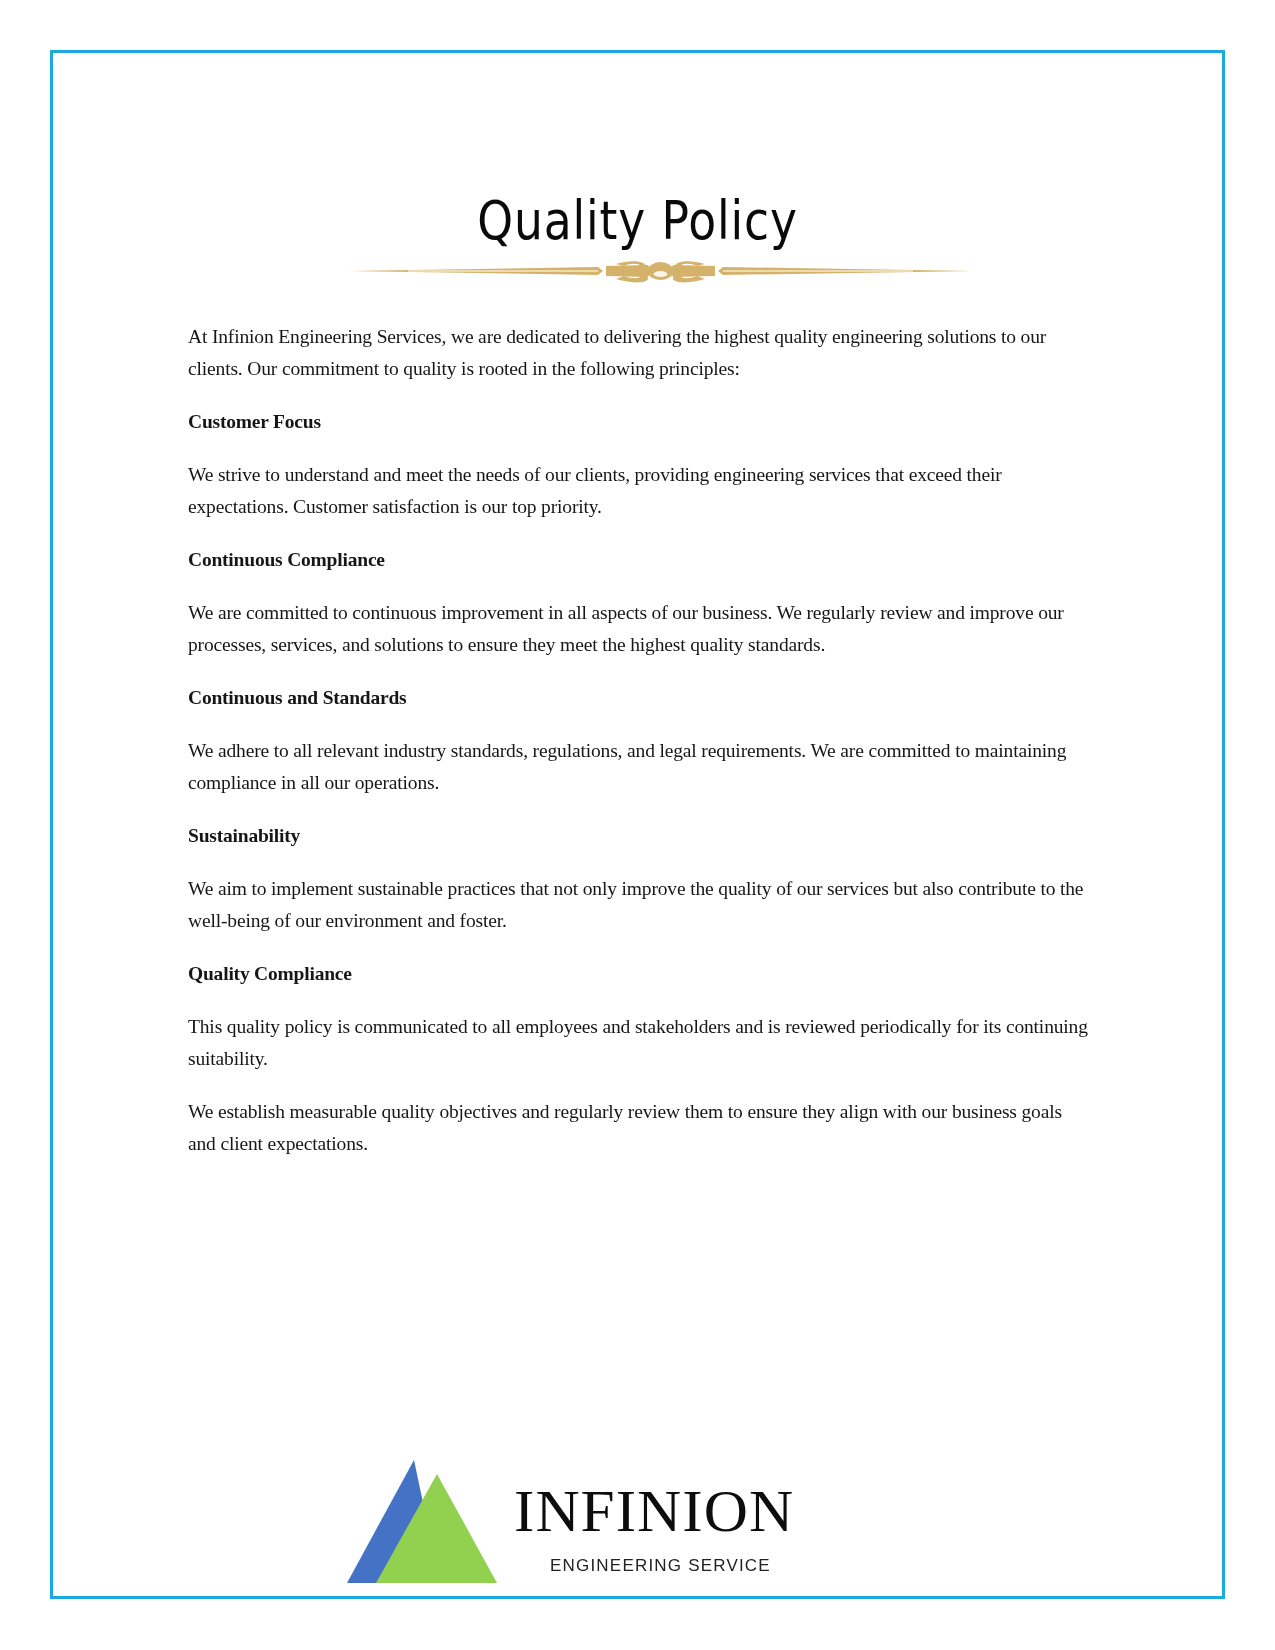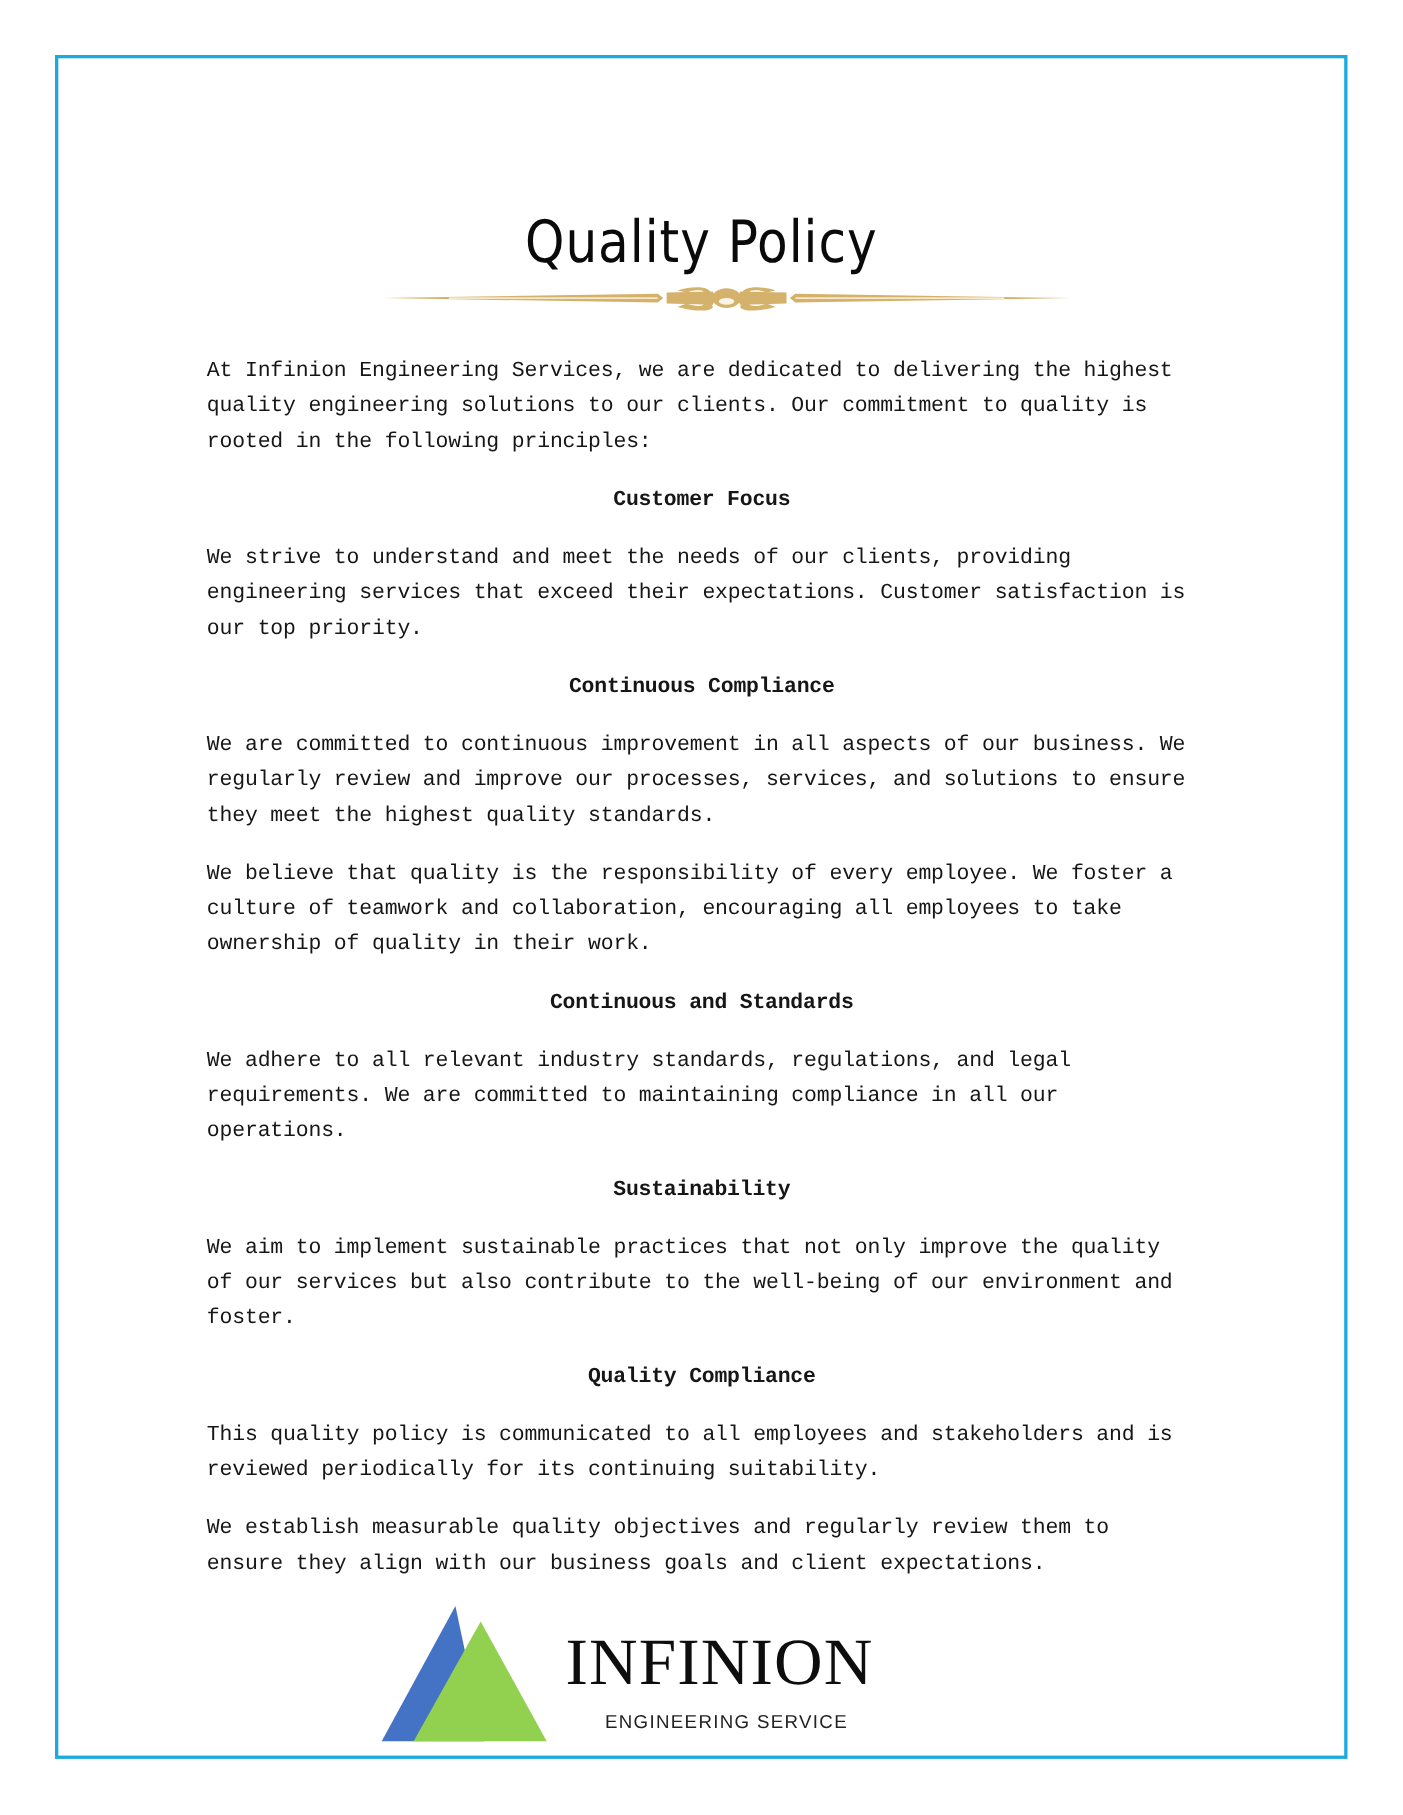--- a/index.html
+++ b/index.html
@@ -42,36 +42,35 @@
       left: 348px;
       top: 255px;
       width: 625px;
       height: 32px;
     }
     .content {
       position: absolute;
       left: 188px;
       top: 321px;
       width: 900px;
-      font-family: Liberation Mono, monospace;
+      font-family: Liberation Serif, serif;
       font-size: 19.5px;
       line-height: 32px;
       color: #161616;
     }
     .content p {
       margin: 0 0 21px 0;
       letter-spacing: -0.15px;
     }
     .content h2 {
       margin: 0 0 21px 0;
       font-size: 19.5px;
       font-weight: bold;
       line-height: 32px;
       letter-spacing: -0.2px;
-      text-align: center;
     }
     .logo {
       position: absolute;
       left: 340px;
       top: 1451px;
       width: 520px;
       height: 145px;
     }
     .logo svg.mark {
       position: absolute;
@@ -134,21 +133,20 @@
 
 <div class="content">
   <p>At Infinion Engineering Services, we are dedicated to delivering the highest quality engineering solutions to our clients. Our commitment to quality is rooted in the following principles:</p>
 
   <h2>Customer Focus</h2>
   <p>We strive to understand and meet the needs of our clients, providing engineering services that exceed their expectations. Customer satisfaction is our top priority.</p>
 
   <h2>Continuous Compliance</h2>
   <p>We are committed to continuous improvement in all aspects of our business. We regularly review and improve our processes, services, and solutions to ensure they meet the highest quality standards.</p>
 
-  <p>We believe that quality is the responsibility of every employee. We foster a culture of teamwork and collaboration, encouraging all employees to take ownership of quality in their work.</p>
 
   <h2>Continuous and Standards</h2>
   <p>We adhere to all relevant industry standards, regulations, and legal requirements. We are committed to maintaining compliance in all our operations.</p>
 
   <h2>Sustainability</h2>
   <p>We aim to implement sustainable practices that not only improve the quality of our services but also contribute to the well-being of our environment and foster.</p>
 
   <h2>Quality Compliance</h2>
   <p>This quality policy is communicated to all employees and stakeholders and is reviewed periodically for its continuing suitability.</p>
 

